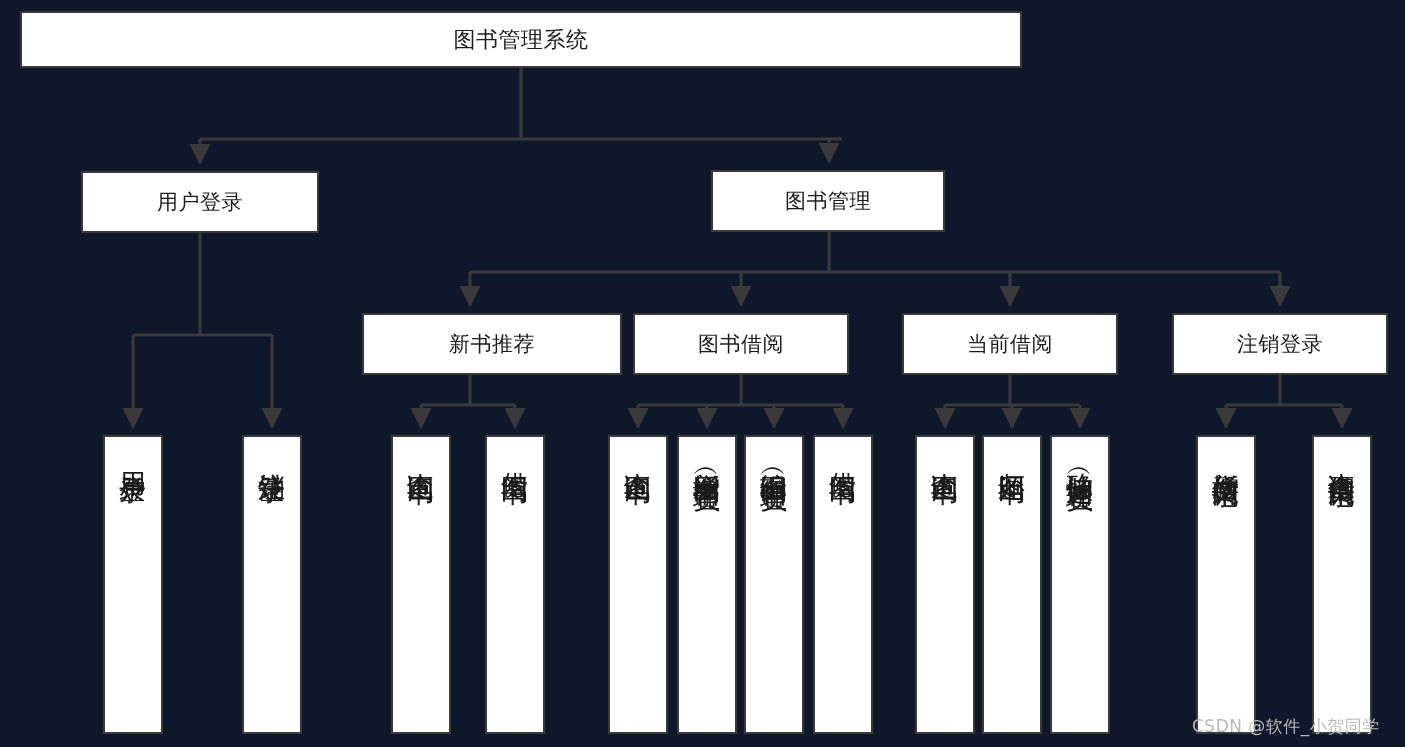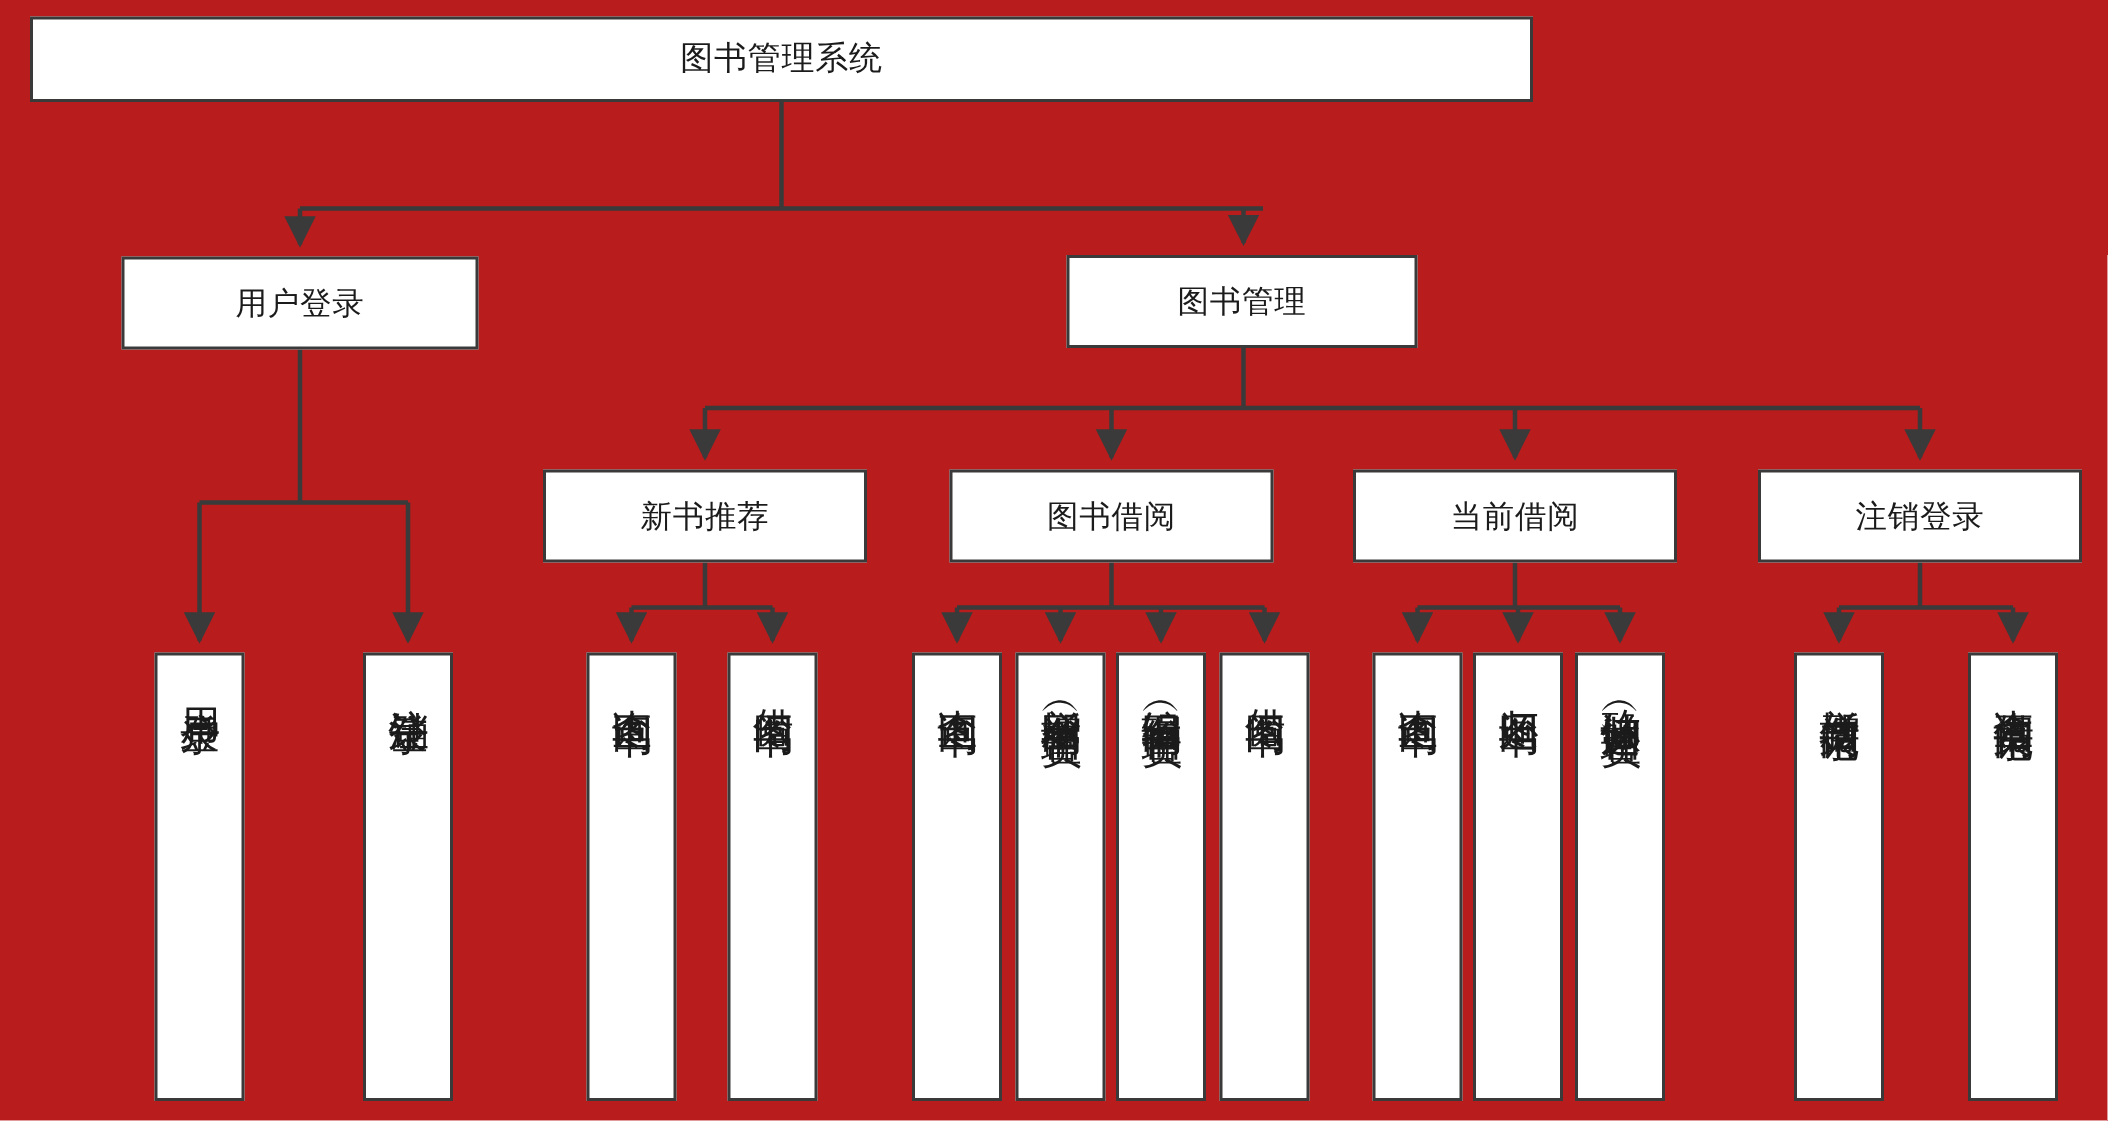--- a/index.html
+++ b/index.html
@@ -7,21 +7,21 @@
     padding: 0;
     background: #ffffff;
   }
   body {
     font-family: "DejaVu Sans", "Liberation Sans", sans-serif;
   }
   #diagram-root {
     position: relative;
     width: 1405px;
     height: 747px;
-    background: #b91c1c;
+    background: #0f172a;
     overflow: hidden;
   }
   svg.wires {
     position: absolute;
     left: 0;
     top: 0;
     width: 1405px;
     height: 747px;
     pointer-events: none;
   }
@@ -126,21 +126,21 @@
     <span class="label">图书管理系统</span>
   </div>
 
   <div class="node horizontal" style="left: 81px; top: 171px; width: 238px; height: 62px;">
     <span class="label">用户登录</span>
   </div>
   <div class="node horizontal" style="left: 711px; top: 170px; width: 234px; height: 62px;">
     <span class="label">图书管理</span>
   </div>
 
-  <div class="node horizontal" style="left: 362px; top: 313px; width: 216px; height: 62px;">
+  <div class="node horizontal" style="left: 362px; top: 313px; width: 260px; height: 62px;">
     <span class="label">新书推荐</span>
   </div>
   <div class="node horizontal" style="left: 902px; top: 313px; width: 216px; height: 62px;">
     <span class="label">当前借阅</span>
   </div>
   <div class="node horizontal" style="left: 633px; top: 313px; width: 216px; height: 62px;">
     <span class="label">图书借阅</span>
   </div>
   <div class="node horizontal" style="left: 1172px; top: 313px; width: 216px; height: 62px;">
     <span class="label">注销登录</span>
@@ -179,14 +179,15 @@
   <div class="node vertical" style="left: 1050px; top: 435px; width: 60px; height: 299px;">
     <span class="label">确认归还（管理员）</span>
   </div>
   <div class="node vertical" style="left: 1196px; top: 435px; width: 60px; height: 299px;">
     <span class="label">新增借阅记录</span>
   </div>
   <div class="node vertical" style="left: 1312px; top: 435px; width: 60px; height: 299px;">
     <span class="label">查询借阅记录</span>
   </div>
 
+  <div class="watermark" style="left: 1192px; top: 715px;">CSDN @软件_小贺同学</div>
 
 </div>
 
 </body></html>

